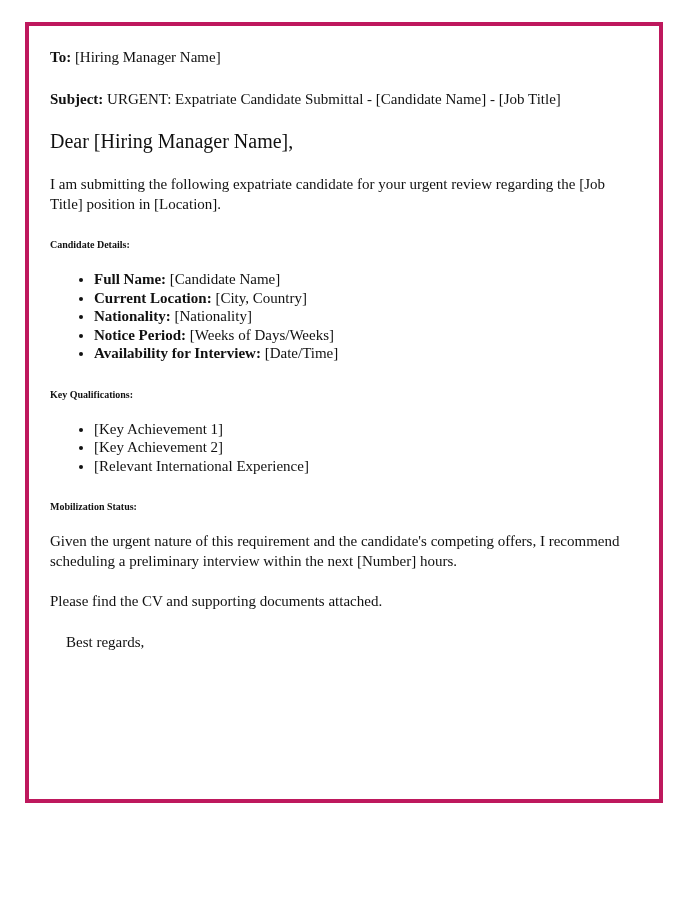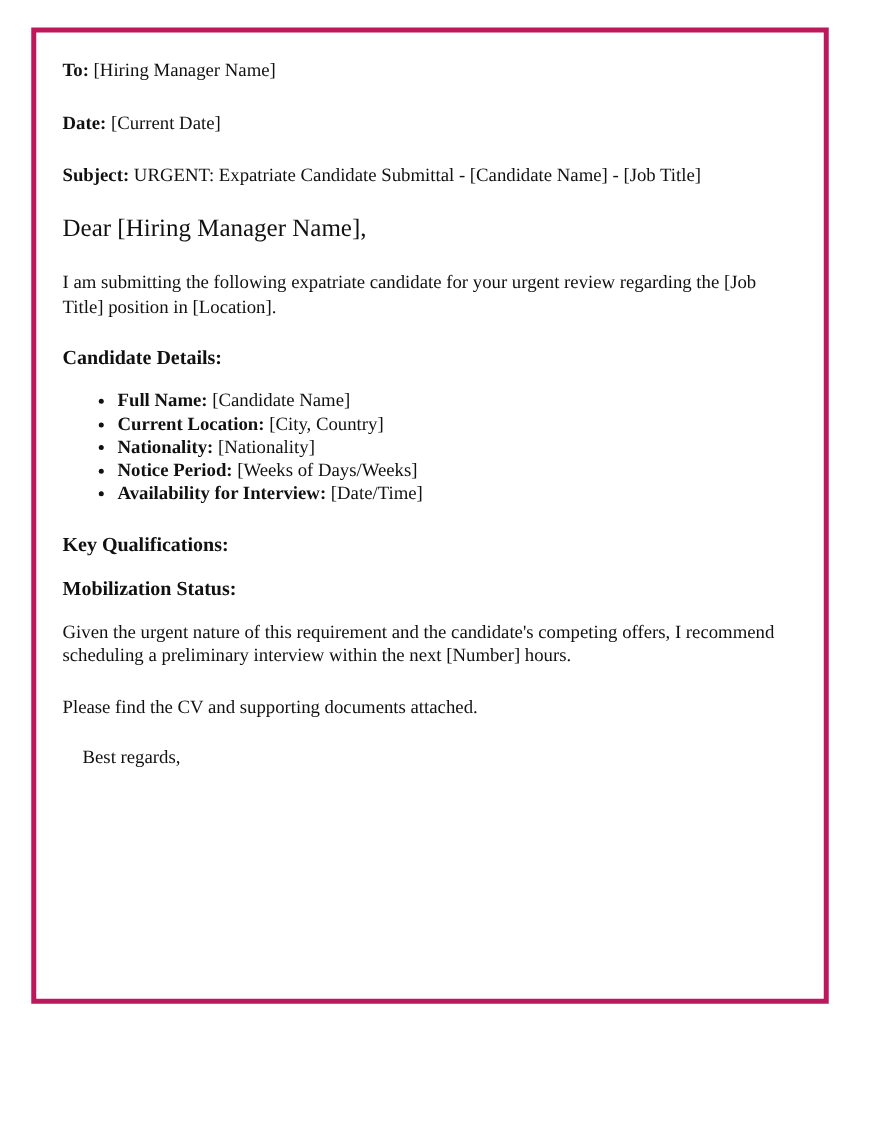--- a/index.html
+++ b/index.html
@@ -62,21 +62,21 @@
   p.para {
     margin: 0 0 21px 0;
     font-size: 15px;
     line-height: 19.5px;
     text-align: left;
     max-width: 573px;
   }
 
   h2.section-heading {
     margin: 0 0 16px 0;
-    font-size: 16px;
+    font-size: 10px;
     line-height: 19px;
     font-weight: bold;
   }
 
   ul.bullets {
     margin: 0 0 22px 0;
     padding: 0 0 0 44px;
     list-style: disc outside;
   }
   ul.bullets li {
@@ -101,24 +101,20 @@
 <div class="page">
   <div class="doc-frame">
     <div class="doc-body">
 
       <div class="field-row">
         <span class="field-label">To:</span>
         <span class="field-value">[Hiring Manager Name]</span>
       </div>
 
 
-      <div class="field-row">
-        <span class="field-label">Date:</span>
-        <span class="field-value">[Current Date]</span>
-      </div>
 
       <div class="field-row">
         <span class="field-label">Subject:</span>
         <span class="field-value">URGENT: Expatriate Candidate Submittal - [Candidate Name] - [Job Title]</span>
       </div>
 
       <div class="salutation">Dear [Hiring Manager Name],</div>
 
       <p class="para">I am submitting the following expatriate candidate for your urgent review regarding the [Job Title] position in [Location].</p>
 
@@ -140,20 +136,25 @@
           <span class="bold-label">Notice Period:</span>
           <span>[Weeks of Days/Weeks]</span>
         </li>
         <li>
           <span class="bold-label">Availability for Interview:</span>
           <span>[Date/Time]</span>
         </li>
       </ul>
 
       <h2 class="section-heading">Key Qualifications:</h2>
+      <ul class="bullets">
+        <li>[Key Achievement 1]</li>
+        <li>[Key Achievement 2]</li>
+        <li>[Relevant International Experience]</li>
+      </ul>
 
       <h2 class="section-heading">Mobilization Status:</h2>
 
       <p class="para">Given the urgent nature of this requirement and the candidate's competing offers, I recommend scheduling a preliminary interview within the next [Number] hours.</p>
 
       <p class="para">Please find the CV and supporting documents attached.</p>
 
       <div class="closing">Best regards,</div>
 
     </div>

